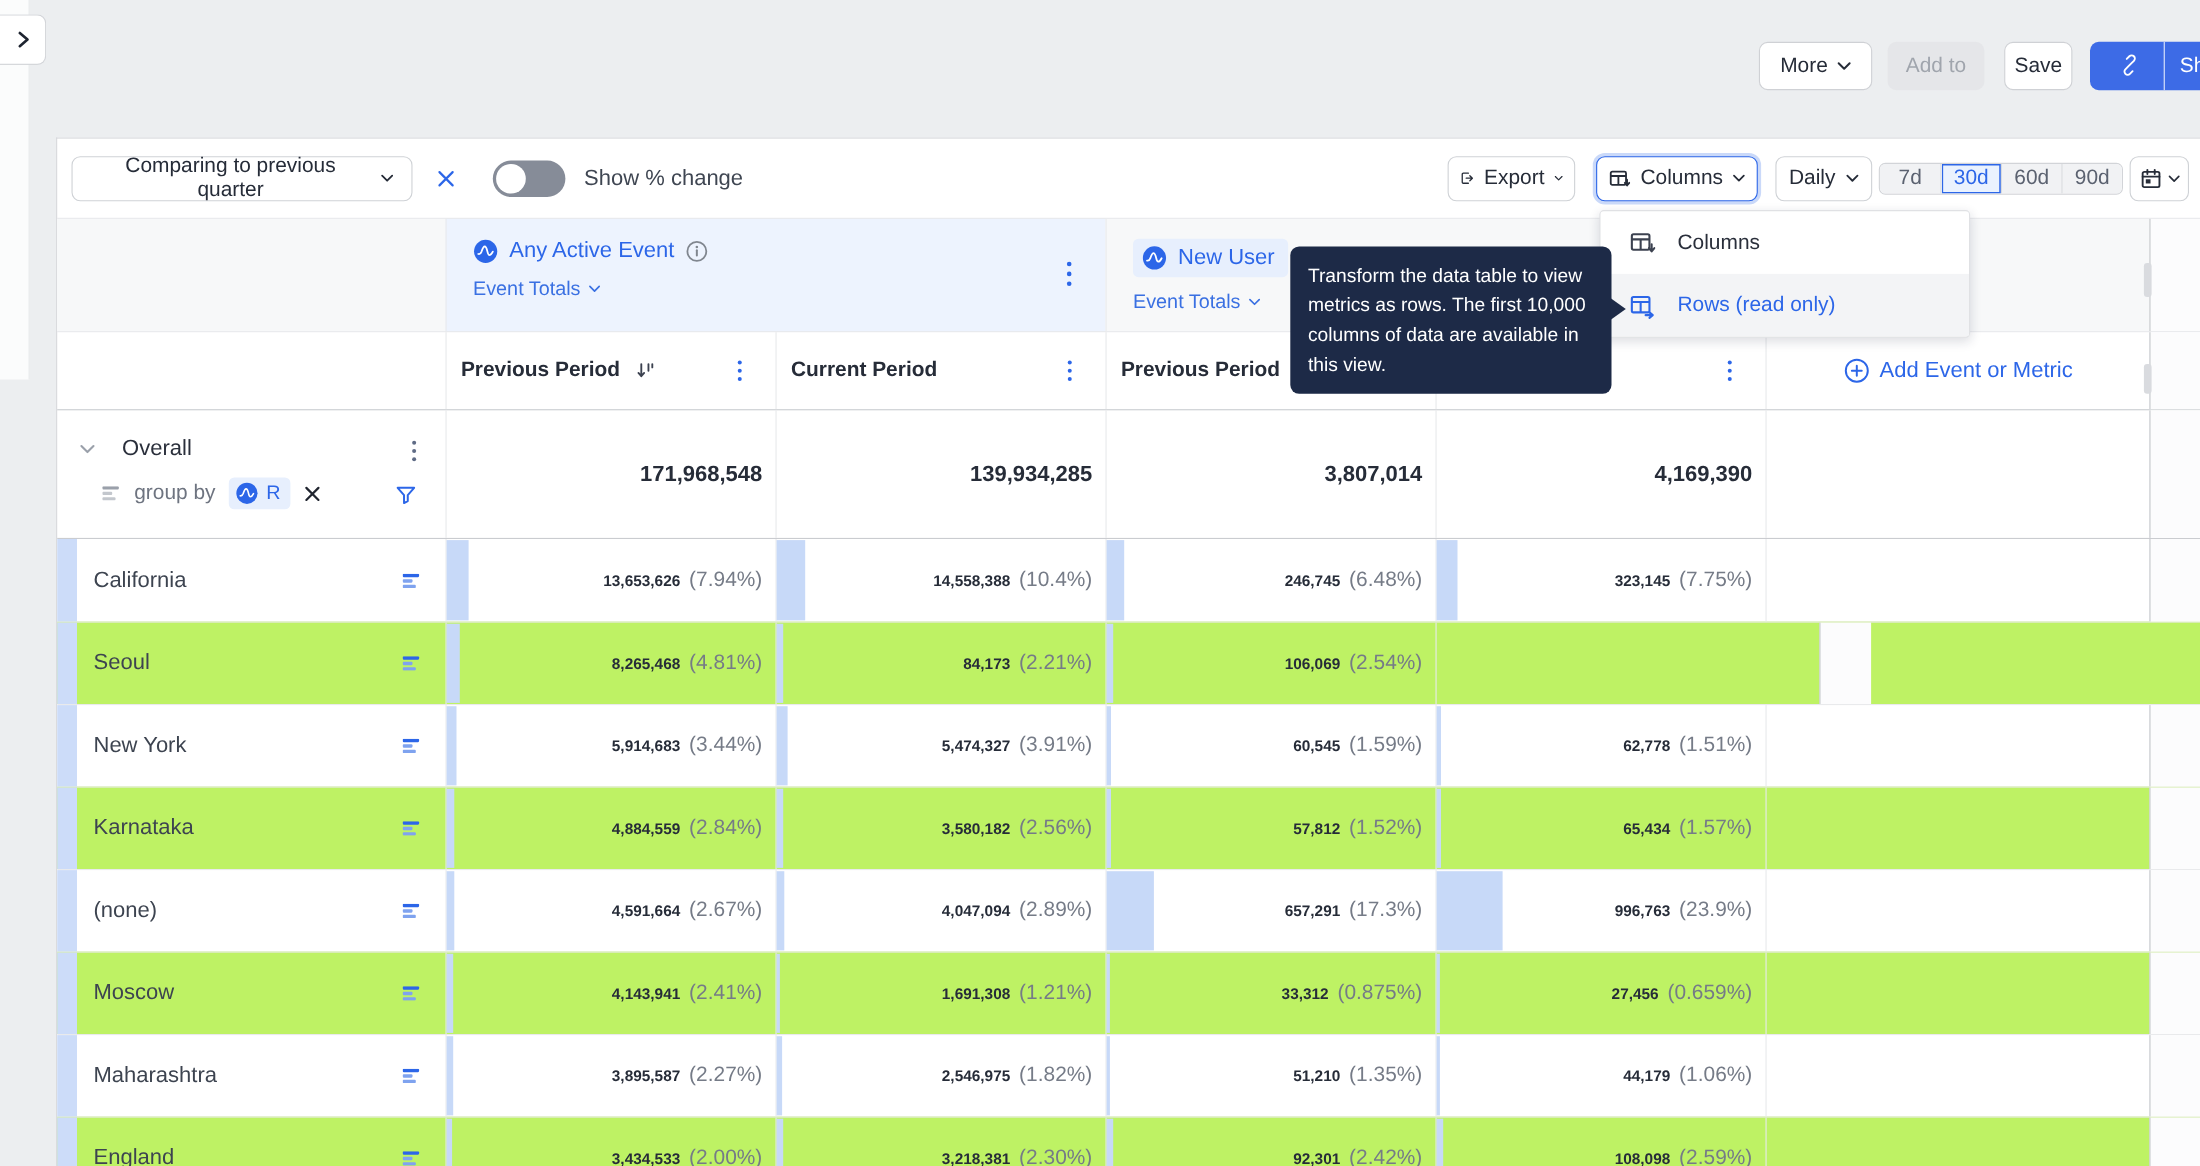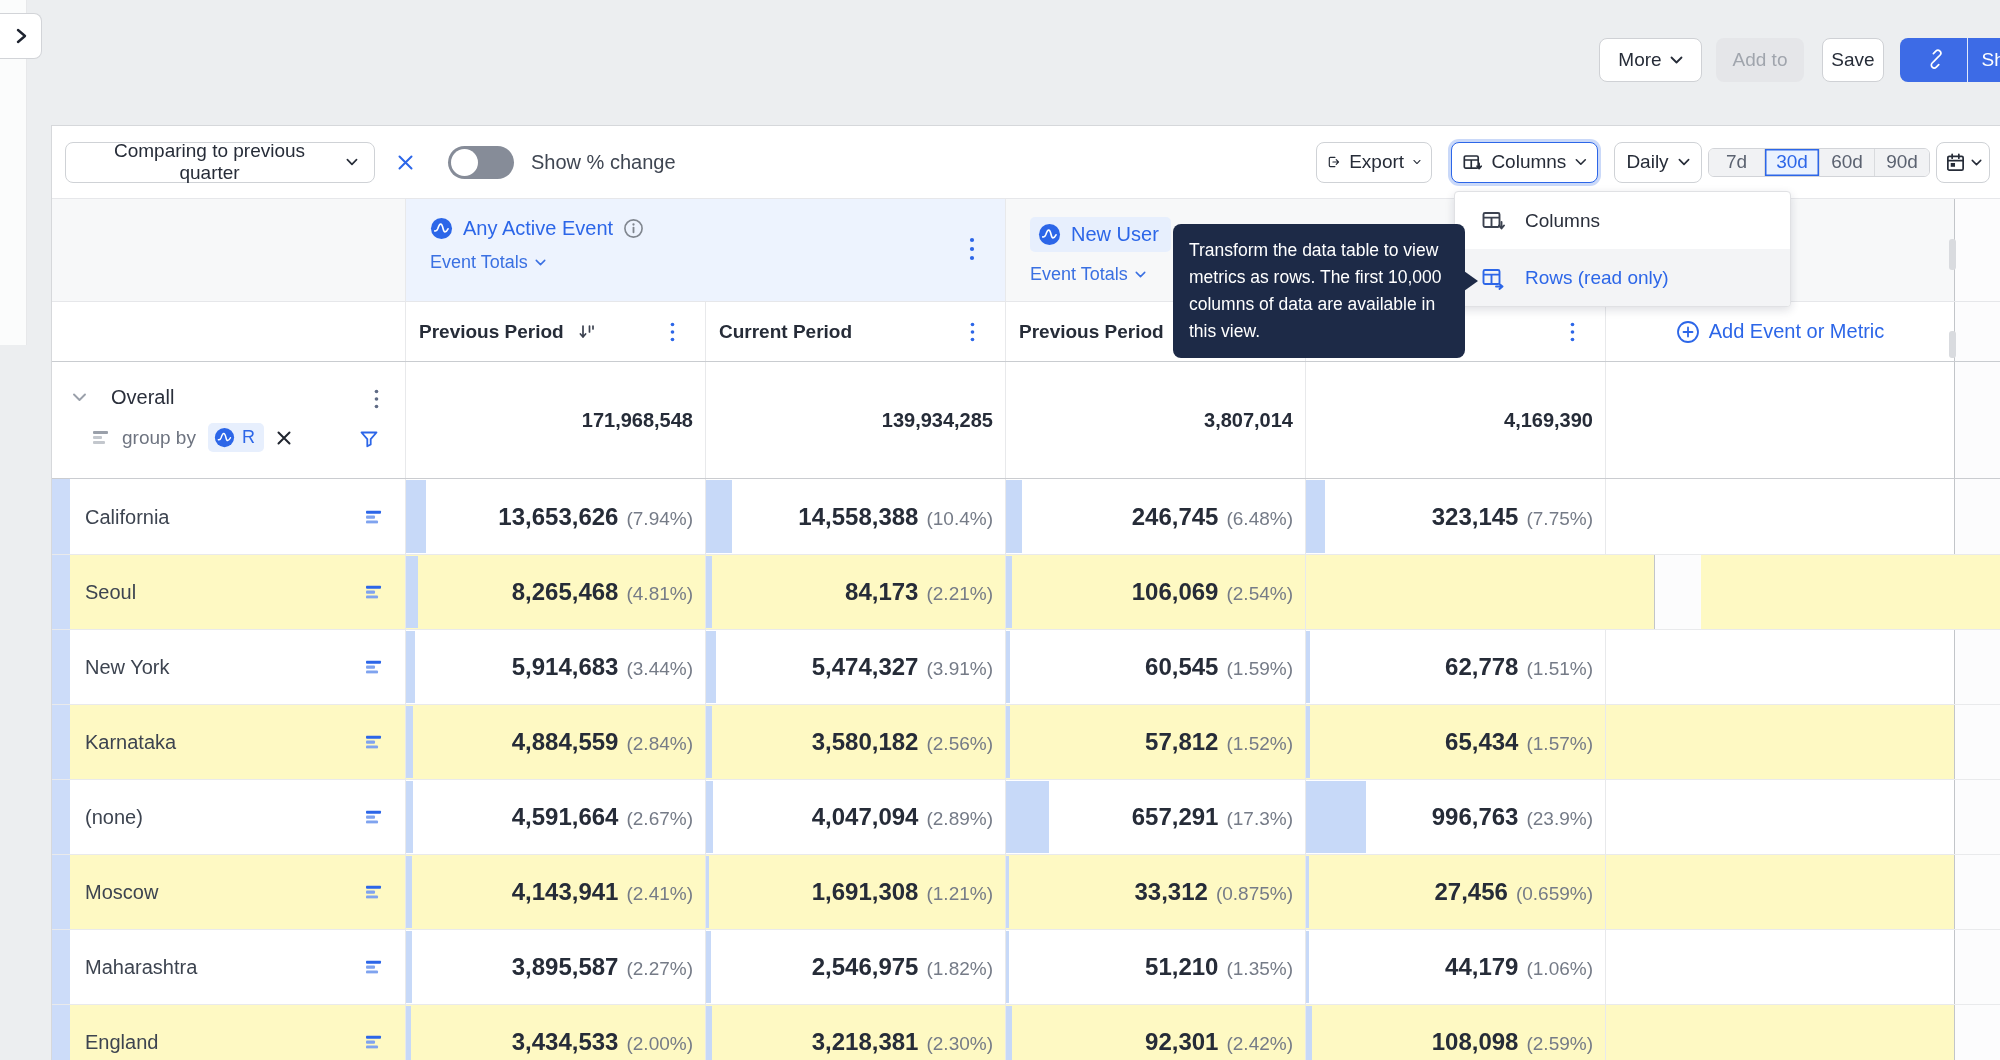--- a/index.html
+++ b/index.html
@@ -48,46 +48,46 @@
   .c-edge { width:47px; flex:none; position:relative; border-left:1px solid #c2c5c9; background:#fcfcfd; }
   .metric-band { height:103px; border-top:1px solid #e6e7ea; }
   .metric-band .c-label, .metric-band .c-add { background:#f7f8f9; }
   .metric-cell { width:600px; flex:none; position:relative; background:#f7f8f9; border-left:1px solid #e8e9eb; padding:18px 0 0 24px; }
   .metric-cell.hl { background:#edf3fe; }
   .metric-line1 { display:flex; align-items:center; gap:10px; }
   .metric-name { font-size:20px; color:#2c66e8; font-weight:500; }
   .metric-chip { display:inline-flex; align-items:center; gap:10px; background:#e7effd; border-radius:5px; padding:6px 12px 6px 8px; }
   .metric-sub { margin-top:12px; display:flex; align-items:center; gap:7px; font-size:18px; color:#3a70e2; cursor:pointer; width:max-content; }
   .metric-kebab { position:absolute; right:30px; top:38px; cursor:pointer; }
-  .hdr-band { height:61px; border-top:1px solid #e6e7ea; border-bottom:1px solid #c9ccd0; }
+  .hdr-band { height:72px; border-top:1px solid #e6e7ea; border-bottom:1px solid #c9ccd0; }
   .hdr-cell { display:flex; align-items:center; padding-left:13px; font-size:19px; font-weight:700; color:#262c38; }
   .hdr-cell .kebab { position:absolute; right:30px; cursor:pointer; }
   .sort-ic { margin-left:14px; }
   .add-hdr { display:flex; align-items:center; justify-content:center; gap:9px; color:#2c66e8; font-size:20px; font-weight:400; cursor:pointer; }
   
   .overall-row { height:117px; border-bottom:1px solid #caccd0; }
   .ov-label { padding:24px 0 0 20px; }
   .ov-line1 { display:flex; align-items:center; gap:24px; }
   .ov-name { font-size:20px; color:#2a2f3b; }
   .ov-kebab { position:absolute; right:26px; top:26px; cursor:pointer; }
   .ov-line2 { margin-top:14px; margin-left:21px; display:flex; align-items:center; gap:12px; }
   .ov-groupby { font-size:19px; color:#6e7480; }
   .gchip { display:inline-flex; align-items:center; gap:7px; background:#e7effd; border-radius:5px; padding:4px 9px 4px 6px; font-size:18px; color:#2c66e8; cursor:pointer; }
   .ov-funnel { position:absolute; right:26px; top:68px; cursor:pointer; }
   .num-cell { display:flex; align-items:center; justify-content:flex-end; padding-right:12px; font-size:20px; font-weight:600; color:#262c38; }
   
   .trow { display:flex; height:75px; border-top:1px solid #e9eaec; background:#fff; }
-  .trow.alt { background:#fef9c3; }
+  .trow.alt { background:#bef264; }
   .trow:first-child { border-top:none; }
   .strip { position:absolute; left:0; top:0; bottom:0; width:18px; background:#ccdcf9; }
   .row-label { position:absolute; left:33px; top:50%; transform:translateY(-50%); font-size:20px; color:#3d4450; }
   .row-gicon { position:absolute; right:22px; top:50%; transform:translateY(-50%); cursor:pointer; }
   .bar { position:absolute; left:0; top:1px; bottom:1px; background:#c7d9f8; }
   .val-wrap { position:absolute; right:12px; top:50%; transform:translateY(-50%); white-space:nowrap; }
-  .val-num { font-size:24px; font-weight:600; color:#262c38; }
+  .val-num { font-size:14px; font-weight:600; color:#262c38; }
   .val-pct { font-size:19px; font-weight:400; color:#757b87; margin-left:8px; }
   
   .menu { position:absolute; left:1454px; top:191px; width:337px; background:#fff; border:1px solid #e0e1e4; border-radius:4px; box-shadow:0 3px 10px rgba(20,30,60,.14); z-index:40; overflow:hidden; }
   .menu-item { height:57px; display:flex; align-items:center; gap:20px; padding-left:26px; font-size:19px; color:#2a2f3b; cursor:pointer; }
   .menu-item.active { background:#f3f4f6; color:#2c66e8; }
   
   .tooltip { position:absolute; left:1173px; top:224px; width:292px; background:#1d2a47; color:#fff; border-radius:8px; padding:13px 16px; font-size:17.5px; line-height:27px; z-index:50; }
   .tooltip .arrow { position:absolute; right:-13px; top:47px; width:0; height:0; border-top:10px solid transparent; border-bottom:10px solid transparent; border-left:14px solid #1d2a47; }
   
   .sb-handle { position:absolute; width:7px; border-radius:3px; background:#d9dbdf; }

